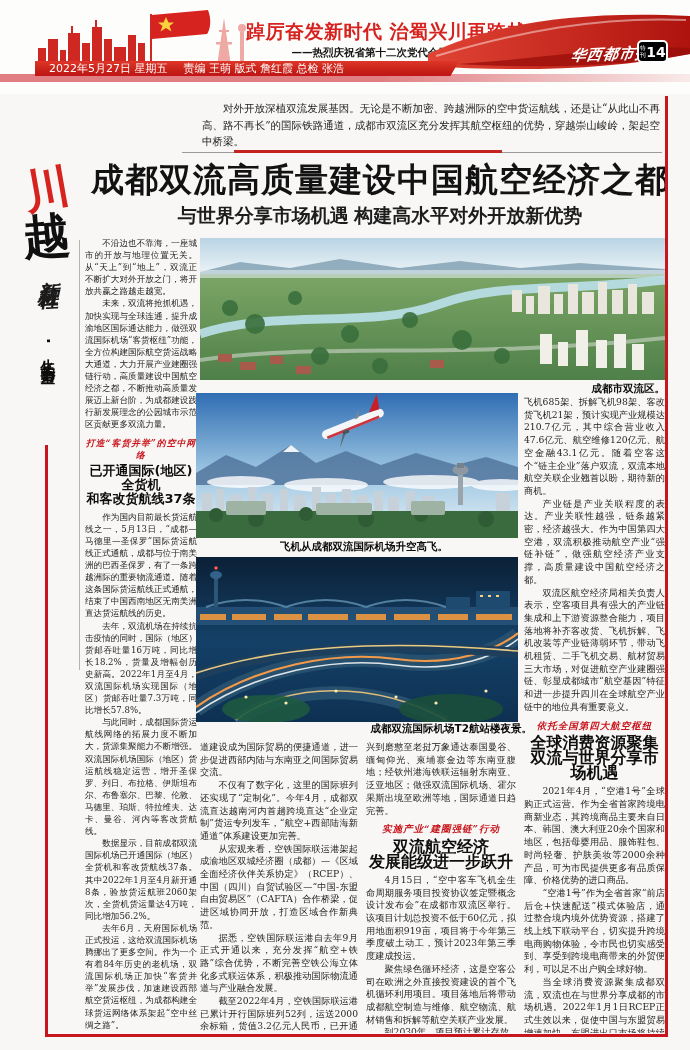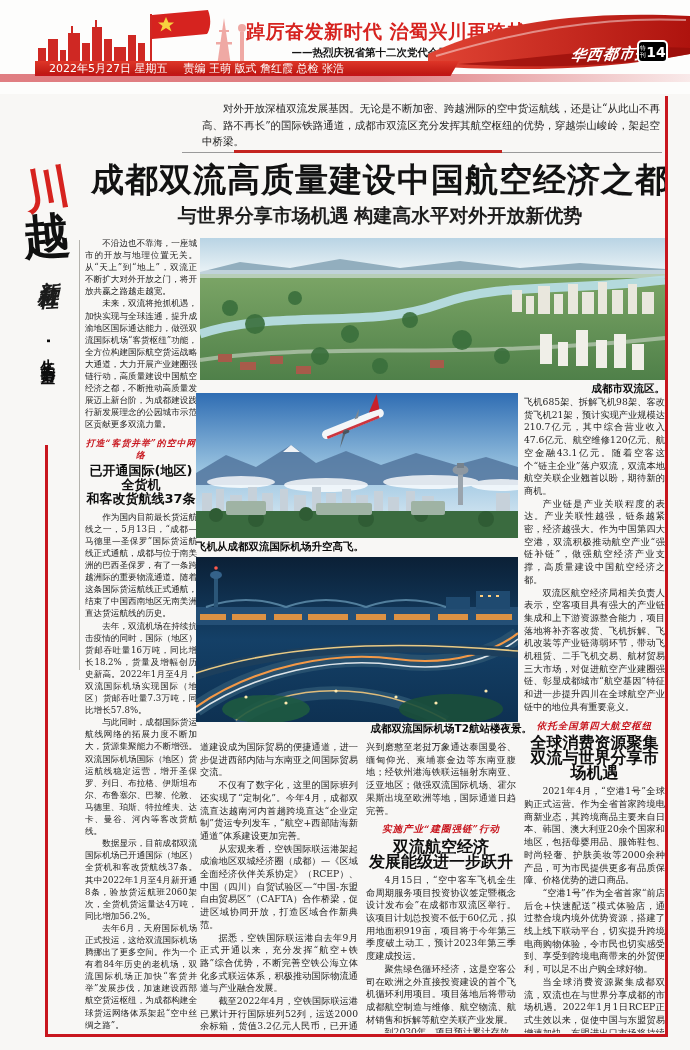--- a/index.html
+++ b/index.html
@@ -61,21 +61,21 @@
   .sec.small .sec-title{font-size:13px;line-height:14px;}
   
   .photo{position:absolute;overflow:hidden;background:#dfe6ea;}
   .photo svg{display:block;}
   #photo1{left:200px;top:238px;width:465px;height:142px;}
   #photo2{left:196px;top:393px;width:322px;height:145px;}
   #photo3{left:196px;top:557px;width:322px;height:165px;}
   .cap{position:absolute;font-weight:bold;font-size:10.5px;color:#0c0c0c;
           font-family:"DejaVu Sans",sans-serif;white-space:nowrap;}
   #cap1{left:400px;top:382px;width:265px;text-align:right;}
-  #cap2{left:196px;top:540px;width:336px;text-align:left;}
+  #cap2{left:196px;top:540px;width:336px;text-align:center;}
   #cap3{left:196px;top:722px;width:336px;text-align:right;}
 </style>
 </head>
 <body>
 
 <div class="page">
 
   <div class="banner">
     <svg class="skyline-svg" width="215" height="60" viewBox="0 0 215 60">
       <g fill="#cf2823">

